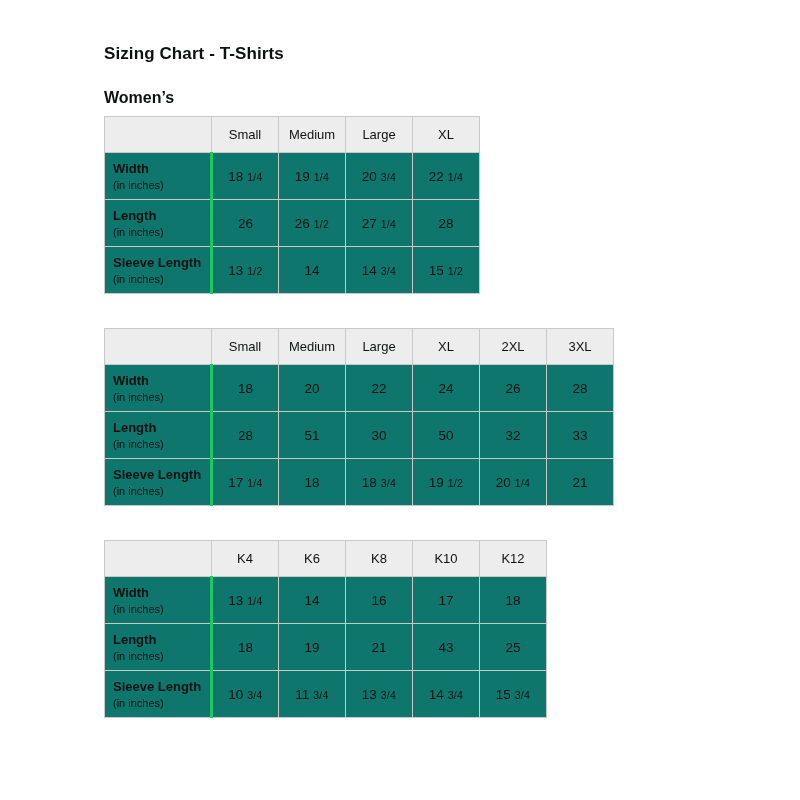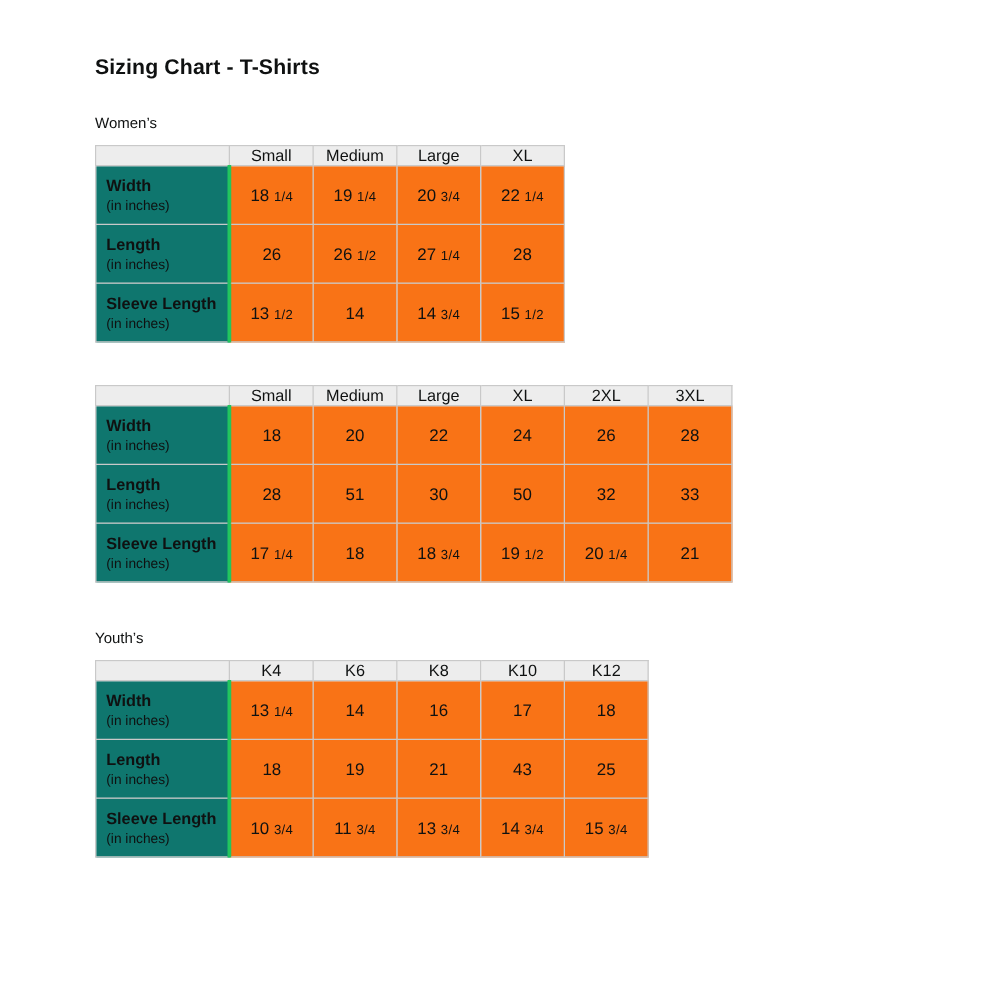--- a/index.html
+++ b/index.html
@@ -4,61 +4,61 @@
 <style>
   * { box-sizing: border-box; }
   html, body { margin: 0; padding: 0; }
   body {
     width: 800px; height: 800px;
     background: #ffffff;
     font-family: "Liberation Sans", sans-serif;
     color: #0f1111;
     overflow: hidden;
   }
-  .page { padding: 44px 0 0 76px; }
+  .page { padding: 44px 0 0 104px; }
   .page-title {
     font-size: 17px;
     font-weight: bold;
     line-height: 20px;
     margin: 0 0 24px 0;
     letter-spacing: 0.1px;
   }
   .size-section { margin: 0 0 34px 0; }
   .section-heading {
-    font-size: 12px;
-    font-weight: normal;
+    font-size: 16px;
+    font-weight: bold;
     line-height: 20px;
     margin: 0 0 8px 0;
   }
   table.size-table {
     border-collapse: collapse;
     table-layout: fixed;
   }
   .size-table th, .size-table td {
     border: 1px solid #c9c9c9;
     padding: 0;
   }
   .size-table thead th {
     background: #ededed;
-    height: 16px;
+    height: 36px;
     font-weight: normal;
     font-size: 13px;
     text-align: center;
     vertical-align: middle;
   }
   .size-table tbody th {
     background: #0f766e;
     text-align: left;
     vertical-align: middle;
     padding: 6px 8px;
     border-right: 3px solid #22c55e;
     margin-left: 44px;
   }
   .size-table tbody td {
-    background: #f97316;
+    background: #0f766e;
     height: 47px;
     text-align: center;
     vertical-align: middle;
     font-size: 13.5px;
   }
   .row-label {
     display: block;
     font-weight: bold;
     font-size: 13px;
     line-height: 17px;
@@ -188,21 +188,20 @@
               <td>18</td>
               <td>18 <span class="frac">3/4</span></td>
               <td>19 <span class="frac">1/2</span></td>
               <td>20 <span class="frac">1/4</span></td>
               <td>21</td>
             </tr>
           </tbody>
         </table>
       </section>
       <section class="size-section">
-        <h2 class="section-heading">Youth’s</h2>
         <table class="size-table">
           <colgroup>
             <col class="label-col">
             <col class="data-col">
             <col class="data-col">
             <col class="data-col">
             <col class="data-col">
             <col class="data-col">
           </colgroup>
           <thead>

